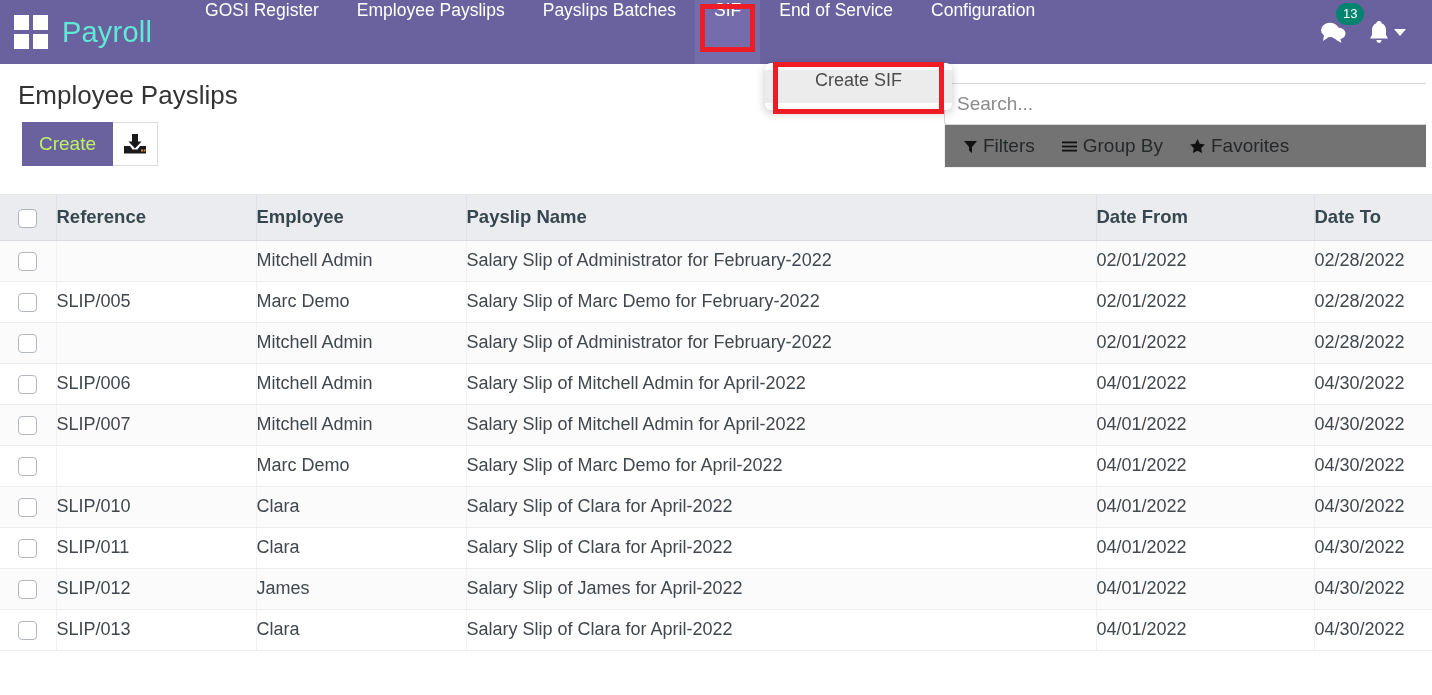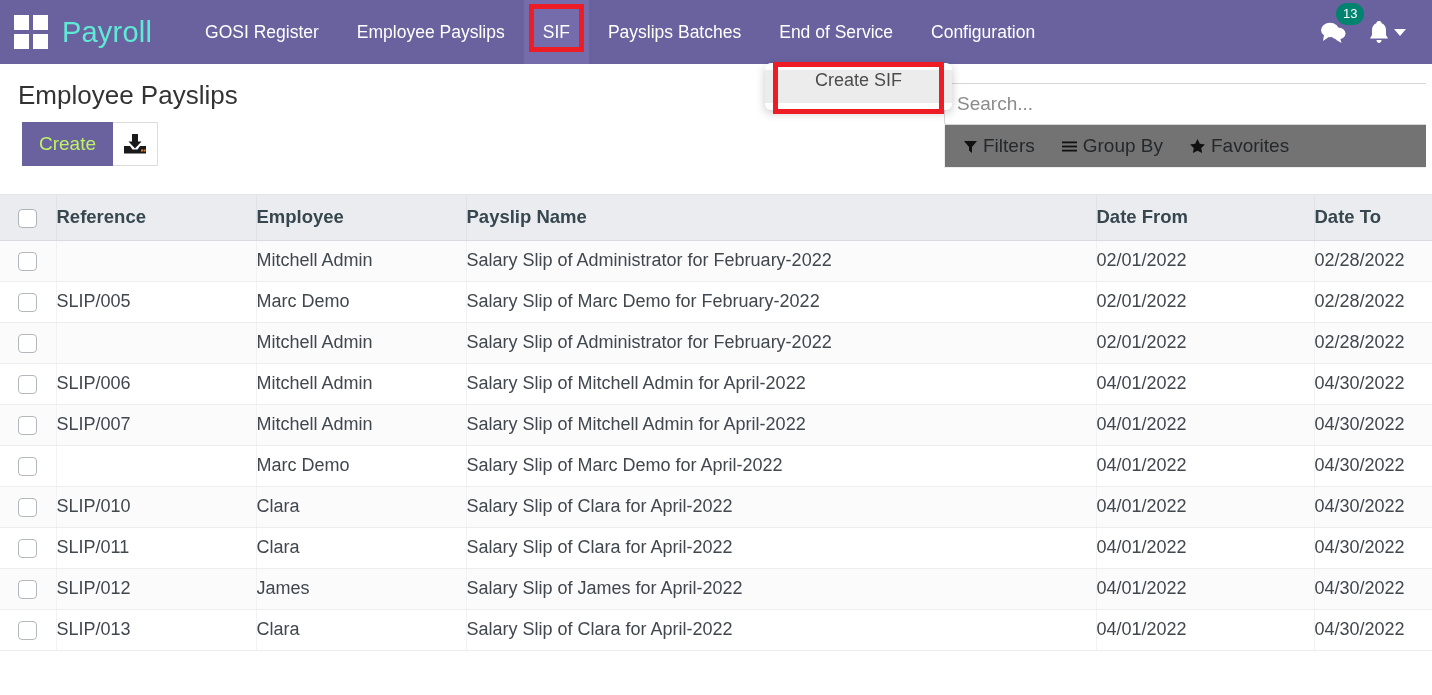--- a/index.html
+++ b/index.html
@@ -57,21 +57,20 @@
   }
 
   .nav-items {
     display: flex;
     align-items: stretch;
     height: 64px;
     flex: 1 1 auto;
   }
   .nav-item {
     display: flex;
-    align-items: center;
     padding: 0 19px;
     font-size: 17.5px;
     color: #ffffff;
     white-space: nowrap;
     height: 64px;
     cursor: pointer;
     position: relative;
   }
   .nav-item.active {
     background: #756dab;
@@ -335,25 +334,25 @@
 
   <div class="brand">Payroll</div>
 
   <div class="nav-items">
     <div class="nav-item">
       <span>GOSI Register</span>
     </div>
     <div class="nav-item">
       <span>Employee Payslips</span>
     </div>
+    <div class="nav-item">
+      <span>Payslips Batches</span>
+    </div>
     <div class="nav-item active annotated">
       <span>SIF</span>
-    </div>
-    <div class="nav-item">
-      <span>Payslips Batches</span>
     </div>
     <div class="nav-item">
       <span>End of Service</span>
     </div>
     <div class="nav-item">
       <span>Configuration</span>
     </div>
   </div>
 
   <div class="nav-right">

